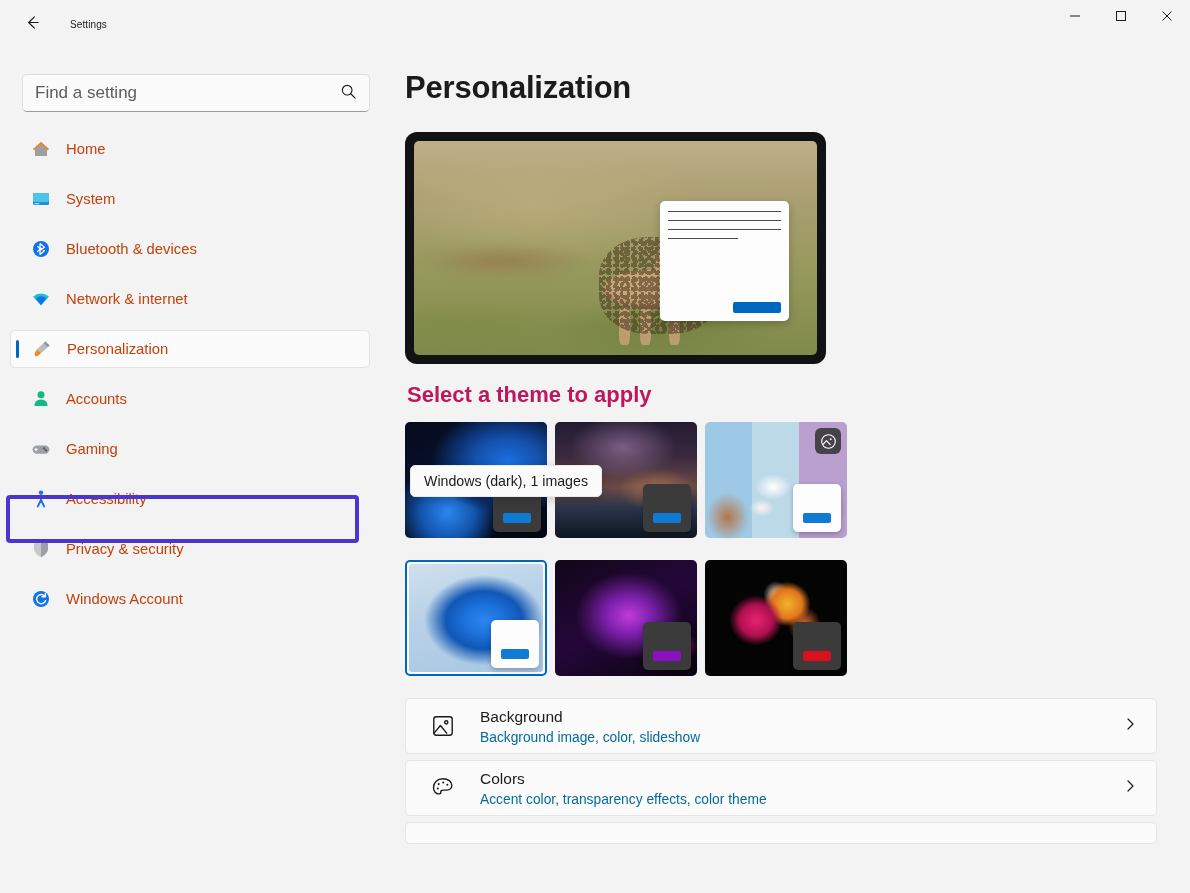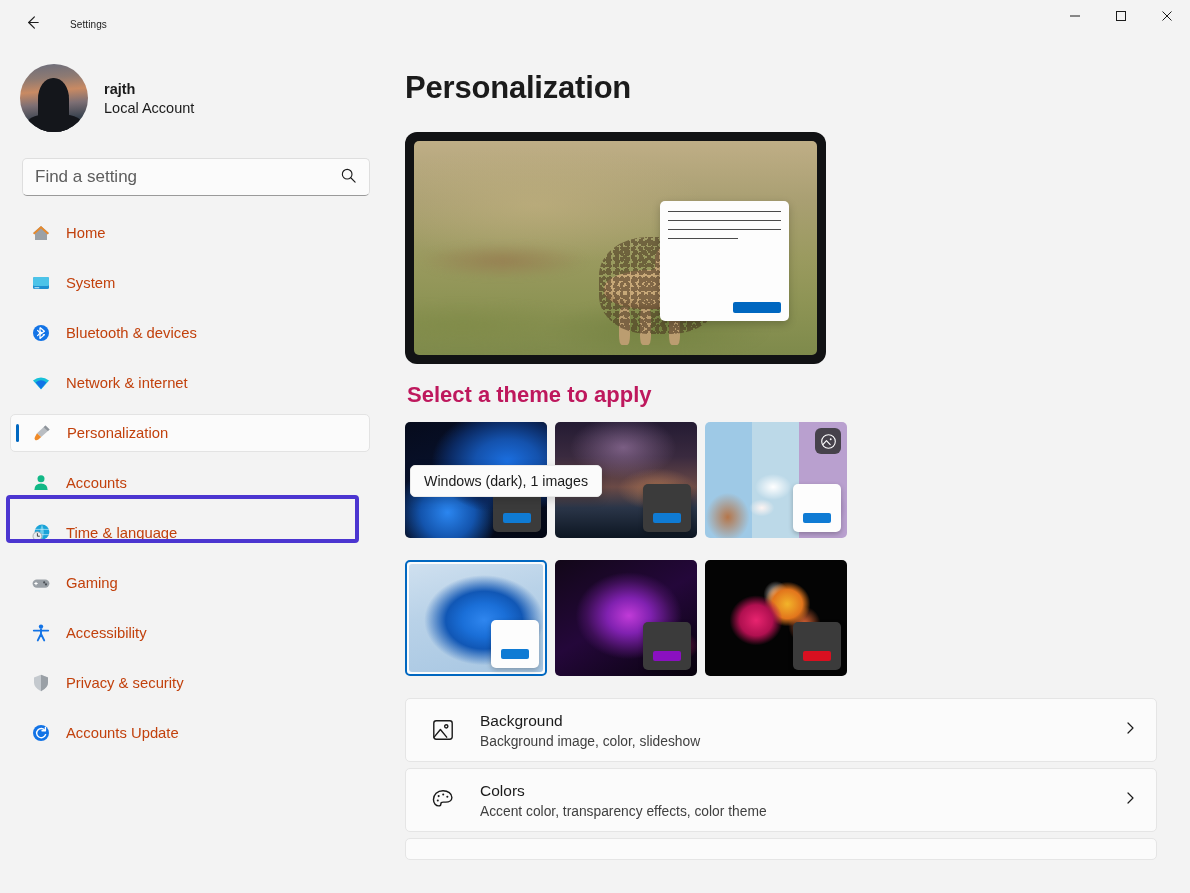--- a/index.html
+++ b/index.html
@@ -255,28 +255,28 @@
   .tooltip {
     position: absolute; left: 5px; top: 43px;
     background: #fbfbfb; border: 1px solid #eaeaea; border-radius: 5px;
     padding: 7px 13px; font-size: 14.2px; color: #1b1b1b; white-space: nowrap;
     box-shadow: 0 3px 10px rgba(0,0,0,.16); z-index: 10;
   }
 
   
   .cards { margin-top: 22px; width: 752px; }
   .card {
-    height: 64px; background: #fbfbfb; border: 1px solid #e5e5e5;
+    height: 56px; background: #fbfbfb; border: 1px solid #e5e5e5;
     border-radius: 5px; display: flex; align-items: center;
     padding: 0 18px 0 22px; margin-bottom: 6px; cursor: pointer;
   }
   .card .cico { width: 30px; flex: none; display: flex; align-items: center; justify-content: center; }
   .card .ctext { margin-left: 22px; display: flex; flex-direction: column; gap: 4px; }
   .card .ctitle { font-size: 15.5px; color: #1b1b1b; }
-  .card .csub { font-size: 13.8px; color: #404040; }
+  .card .csub { font-size: 13.8px; color: #0369a1; }
   .card .chev { margin-left: auto; color: #1b1b1b; }
   .card.partial { height: 22px; overflow: hidden; }
 </style>
 </head>
 <body>
 
 <div class="window">
 
   <div class="titlebar">
     <div class="back-btn">
@@ -303,30 +303,20 @@
       <div class="wc close">
         <svg width="12" height="12" viewBox="0 0 12 12" stroke="#1b1b1b" stroke-width="1">
             <path d="M1.5 1.5 L10.5 10.5 M10.5 1.5 L1.5 10.5"></path>
           </svg>
       </div>
     </div>
   </div>
 
   <div class="sidebar">
 
-    <div class="account">
-      <div class="avatar">
-        <div class="shoulder"></div>
-        <div class="silhouette"></div>
-      </div>
-      <div class="acct-text">
-        <div class="acct-name">rajth</div>
-        <div class="acct-type">Local Account</div>
-      </div>
-    </div>
 
     <div class="searchwrap">
       <div class="searchbox">
         <input type="text" placeholder="Find a setting" style="">
         <span>
           <svg width="17" height="17" viewBox="0 0 18 18" fill="none" stroke="#1b1b1b" stroke-width="1.2">
             <circle cx="7.6" cy="7.6" r="5.1"></circle>
               <path d="M11.4 11.4 L16 16" stroke-linecap="round"></path>
           </svg>
         </span>
@@ -392,32 +382,20 @@
       <div class="navitem">
         <span class="ico">
           <svg width="20" height="20" viewBox="0 0 20 20">
             <circle cx="10" cy="5.8" r="3.5" fill="#12b886"></circle>
             <path d="M3.4 17 Q3.4 10.4 10 10.4 Q16.6 10.4 16.6 17 Z" fill="#12b886"></path>
           </svg>
         </span>
         <span class="lbl">Accounts</span>
       </div>
 
-      <div class="navitem">
-        <span class="ico">
-          <svg width="20" height="20" viewBox="0 0 20 20">
-            <circle cx="11" cy="9" r="7.4" fill="#1aa3d8"></circle>
-            <path d="M11 1.6 Q7.4 9 11 16.4 Q14.6 9 11 1.6" fill="#7fd4ee" opacity=".8"></path>
-            <path d="M3.8 6.4 H18.2 M3.8 11.6 H18.2" stroke="#cfeefc" stroke-width=".8" opacity=".8"></path>
-            <circle cx="6.4" cy="13.2" r="4.4" fill="#e9edf0" stroke="#9aa0a6" stroke-width=".8"></circle>
-            <path d="M6.4 10.6 V13.2 H8.4" stroke="#3f4449" stroke-width="1" fill="none" stroke-linecap="round"></path>
-          </svg>
-        </span>
-        <span class="lbl">Time &amp; language</span>
-      </div>
 
       <div class="navitem">
         <span class="ico">
           <svg width="20" height="20" viewBox="0 0 20 20">
             <rect x="1.6" y="6.4" width="16.8" height="8.4" rx="4.2" fill="#9aa0a6"></rect>
             <path d="M5 9.2 V11.8 M3.7 10.5 H6.3" stroke="#fff" stroke-width="1.1" stroke-linecap="round"></path>
             <circle cx="13.2" cy="9.4" r="1.1" fill="#4a4f55"></circle>
             <circle cx="15" cy="11.4" r="1.1" fill="#4a4f55"></circle>
           </svg>
         </span>
@@ -445,21 +423,21 @@
       </div>
 
       <div class="navitem">
         <span class="ico">
           <svg width="20" height="20" viewBox="0 0 20 20">
             <circle cx="10" cy="10" r="8" fill="#1273e6"></circle>
             <path d="M14 7.4 A4.6 4.6 0 1 0 14.6 11.6" fill="none" stroke="#fff" stroke-width="1.4" stroke-linecap="round"></path>
             <path d="M14.4 4.4 V7.8 H11" fill="none" stroke="#fff" stroke-width="1.4" stroke-linecap="round" stroke-linejoin="round"></path>
           </svg>
         </span>
-        <span class="lbl">Accounts Update</span>
+        <span class="lbl">Windows Account</span>
       </div>
 
     </div>
 
     <div class="hl-outline"></div>
   </div>
 
   <div class="main">
 
     <div class="page-title">Personalization</div>

